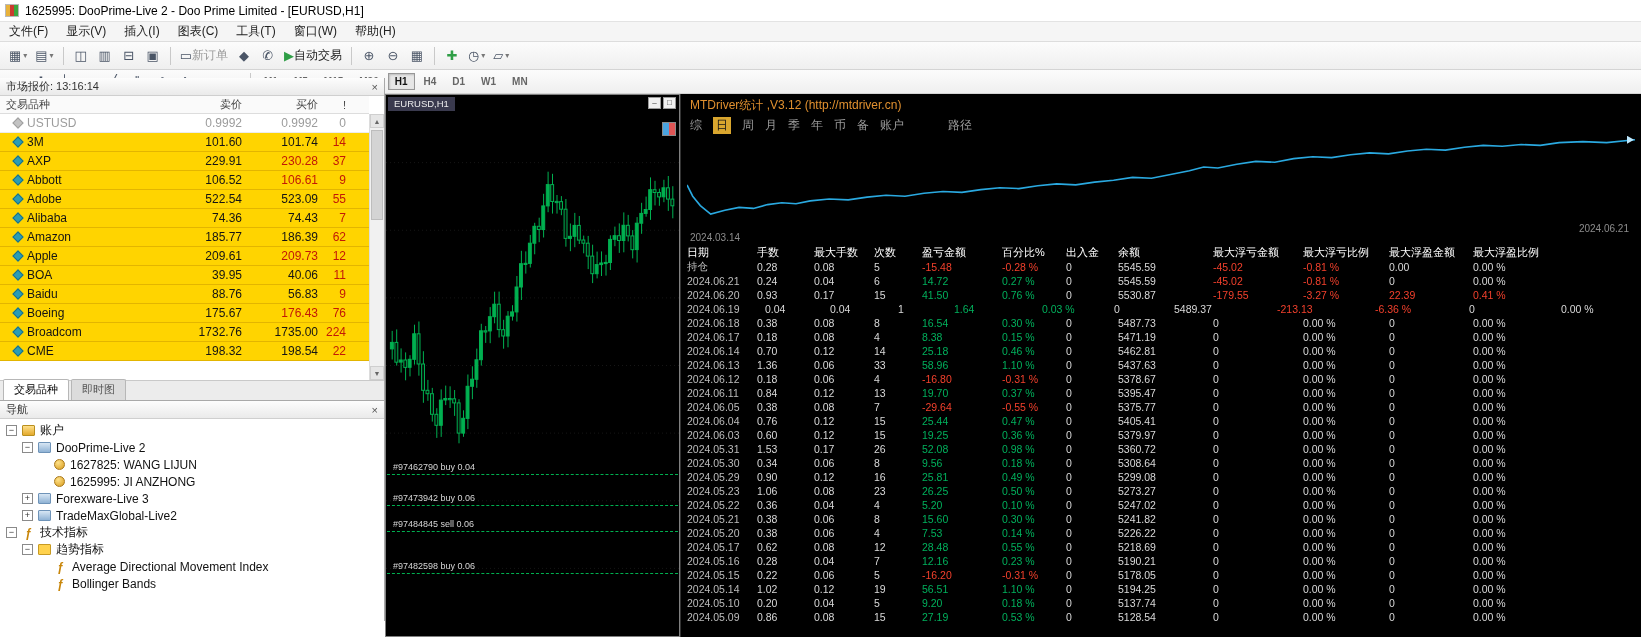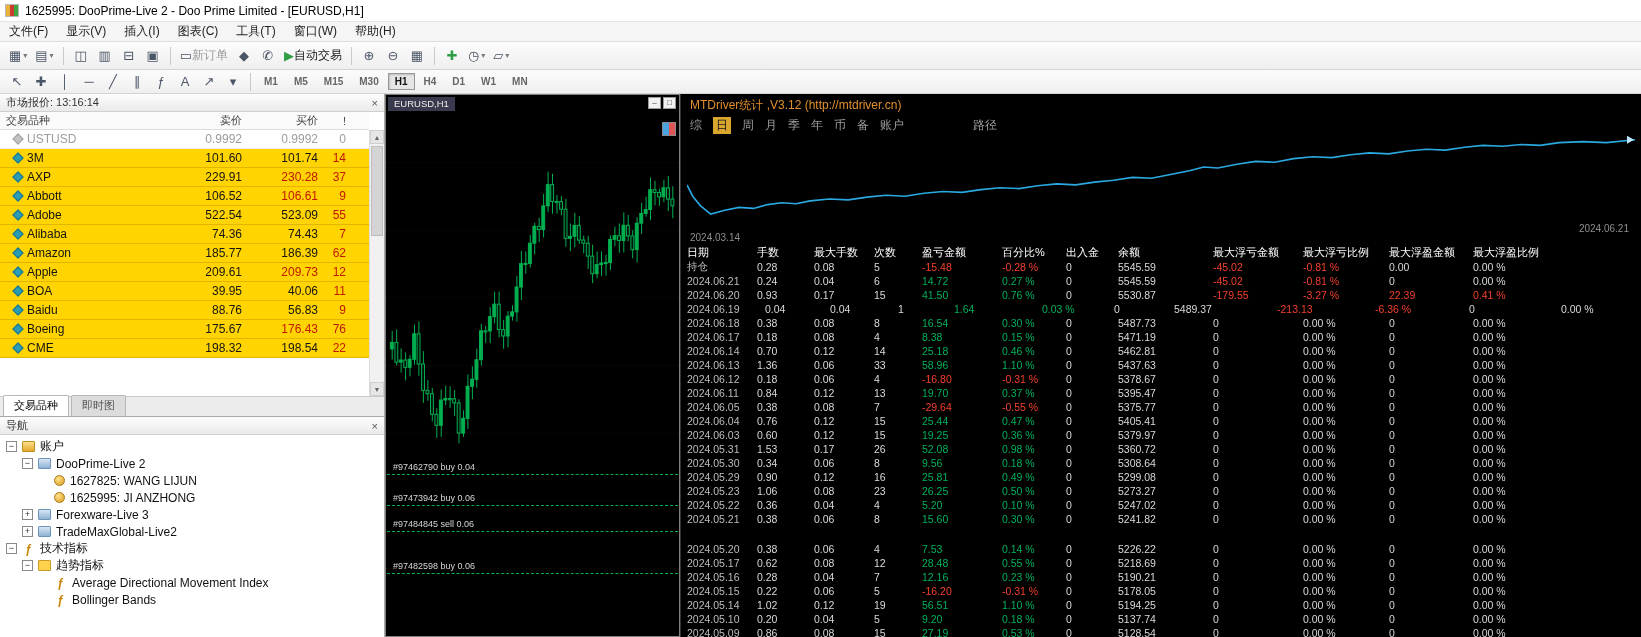--- a/index.html
+++ b/index.html
@@ -22,21 +22,21 @@
     font-size:13px;color:#4a5566;border:1px solid transparent;border-radius:2px;margin:0 1px;padding:0 2px}
   .tbtn .glyph{line-height:1}
   .caret{font-size:8px;color:#777;margin-left:2px}
   .tsep{width:1px;height:18px;background:#c9c9c9;margin:0 5px}
   .tlabel{font-size:12px;margin-left:0;color:#222}
   .disabled .tlabel{color:#9a9a9a}
   .green-glyph{color:#2f9e46}
   .tf-btn{font-size:10px;font-weight:bold;color:#666;padding:2px 6px;border:1px solid transparent;margin:0 1px}
   .tf-btn.active{background:#e6e6e6;border:1px solid #979797;box-shadow:inset 1px 1px 2px rgba(0,0,0,.18);color:#111}
   
-  .left{position:absolute;left:0;top:94px;width:385px;height:543px;background:#7f1d1d;border-right:1px solid #a9a9a9}
+  .left{position:absolute;left:0;top:78px;width:385px;height:543px;background:#7f1d1d;border-right:1px solid #a9a9a9}
   .panel-cap{height:18px;background:linear-gradient(#fdfdfd,#eaeaea);border-bottom:1px solid #cfcfcf;
     display:flex;align-items:center;justify-content:space-between;padding:0 6px;font-size:11px;color:#333}
   .cap-x{color:#555;font-size:11px;cursor:default}
   .mw{position:absolute;top:0;left:0;width:100%;height:322px;background:#fff}
   .mw-head{display:grid;grid-template-columns:138px 112px 76px 28px;height:18px;margin-right:15px;
     border-bottom:1px solid #ddd;background:#fafafa;font-size:11px;color:#444;align-items:center}
   .mw-head .h1{padding-left:6px}
   .mw-head .hr{text-align:right;padding-right:8px}
   .mw-rows{position:absolute;top:36px;left:0;right:15px;bottom:20px;overflow:hidden}
   .mw-row{display:grid;grid-template-columns:138px 112px 76px 28px;height:19px;align-items:center;
@@ -80,21 +80,21 @@
   .chart-widget{position:absolute;right:3px;top:27px;width:14px;height:14px;border:1px solid #8a8a8a;
     background:linear-gradient(90deg,#4aa3df 50%,#e05656 50%)}
   .order-line{position:absolute;left:1px;right:1px;border-top:1px dashed var(--candle)}
   .order-label{position:absolute;left:6px;top:-13px;font-size:9px;color:#d6d6d6;white-space:nowrap}
   
   .stats{position:absolute;left:680px;top:94px;width:961px;height:543px;background:#000;color:#ddd;border-left:1px solid #333}
   .stats-title{position:absolute;left:9px;top:3px;font-size:12px;color:var(--accent-orange)}
   .stats-tabs{position:absolute;left:9px;top:23px;display:flex;gap:11px;font-size:12px;color:#9b9b9b;align-items:center}
   .stats-tab{cursor:default}
   .stats-tab.active{background:#d9a62e;color:#151515;padding:0 3px}
-  .stats-tab.path{margin-left:58px}
+  .stats-tab.path{margin-left:33px}
   #equity{position:absolute;left:6px;top:42px;width:948px;height:94px}
   .date-left{position:absolute;left:9px;top:138px;font-size:10px;color:#8d8d8d}
   .date-right{position:absolute;right:12px;top:129px;font-size:10px;color:#8d8d8d}
   .stats-head{position:absolute;left:6px;top:151px;display:grid;font-size:11px;color:#fff;height:14px;align-items:center}
   .stats-body{position:absolute;left:6px;top:166px;right:2px;bottom:0;overflow:hidden}
   .srow{display:grid;height:14px;font-size:10.5px;align-items:center;white-space:nowrap}
   .c-date{color:#bdbdbd}
   .c-white{color:#d9d9d9}
   .c-green{color:var(--green)}
   .c-red{color:var(--red)}
@@ -323,20 +323,29 @@
           <span class="num red">9</span>
         </div>
         <div class="mw-row">
           <span class="sym">
             <span class="sym-ic"></span>
             <span>Boeing</span>
           </span>
           <span class="num">175.67</span>
           <span class="num red">176.43</span>
           <span class="num red">76</span>
+        </div>
+        <div class="mw-row">
+          <span class="sym">
+            <span class="sym-ic"></span>
+            <span>Broadcom</span>
+          </span>
+          <span class="num">1732.76</span>
+          <span class="num">1735.00</span>
+          <span class="num red">224</span>
         </div>
         <div class="mw-row">
           <span class="sym">
             <span class="sym-ic"></span>
             <span>CME</span>
           </span>
           <span class="num">198.32</span>
           <span class="num">198.54</span>
           <span class="num red">22</span>
         </div>
@@ -863,21 +872,21 @@
         <span class="sc c-white">8</span>
         <span class="sc c-green">15.60</span>
         <span class="sc c-green">0.30 %</span>
         <span class="sc c-white">0</span>
         <span class="sc c-white">5241.82</span>
         <span class="sc c-white">0</span>
         <span class="sc c-white">0.00 %</span>
         <span class="sc c-white">0</span>
         <span class="sc c-white">0.00 %</span>
       </div>
-      <div class="srow" style="grid-template-columns: 70px 57px 60px 48px 80px 64px 52px 95px 90px 86px 84px 90px; margin-top: 16px;">
+      <div class="srow" style="grid-template-columns: 70px 57px 60px 48px 80px 64px 52px 95px 90px 86px 84px 90px;">
         <span class="sc c-date">2024.05.20</span>
         <span class="sc c-white">0.38</span>
         <span class="sc c-white">0.06</span>
         <span class="sc c-white">4</span>
         <span class="sc c-green">7.53</span>
         <span class="sc c-green">0.14 %</span>
         <span class="sc c-white">0</span>
         <span class="sc c-white">5226.22</span>
         <span class="sc c-white">0</span>
         <span class="sc c-white">0.00 %</span>

